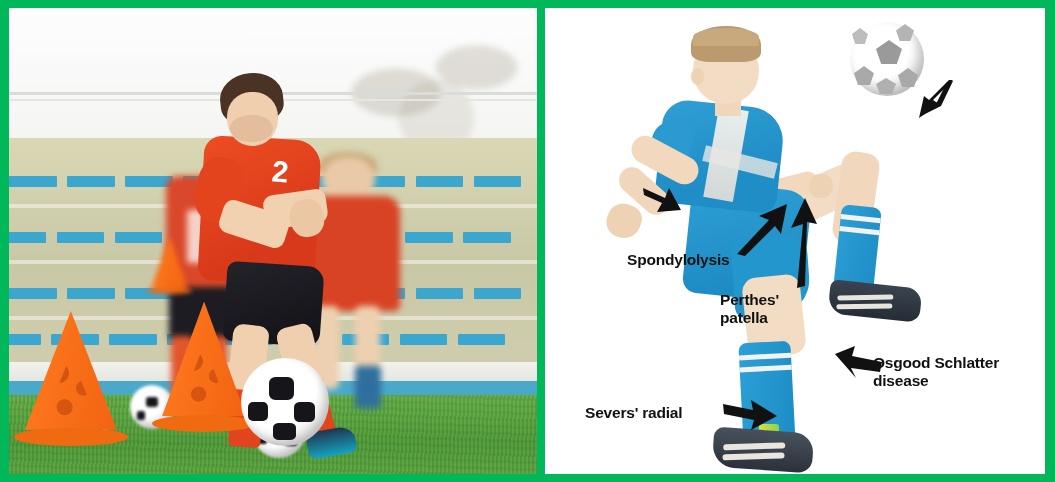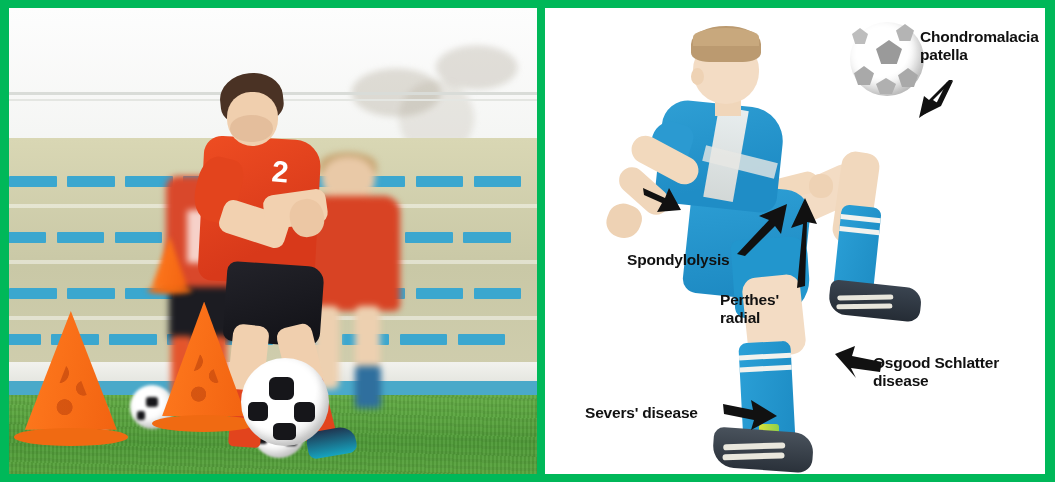--- a/index.html
+++ b/index.html
@@ -395,22 +395,20 @@
       <div id="d-forearm"></div>
       <div id="d-hand"></div>
 
       <div id="d-neck"></div>
       <div id="d-head"></div>
       <div id="d-ear"></div>
       <div id="d-hair"></div>
       <div id="d-hair2"></div>
     </div>
 
-    <div class="lbl" style="left:375px;top:20px">Chondromalacia
-patella</div>
     <div class="arrow" style="left:370px;top:70px">
       <svg width="44" height="44" viewBox="0 0 44 44">
         <path d="M38 2 L18 22 L24 26 L4 40 L9 18 L14 22 L34 2 Z" fill="#111"></path>
         <path d="M6 38 L22 24 L32 4 L38 3 L26 28 Z" fill="#111"></path>
       </svg>
     </div>
 
     <div class="arrow" style="left:98px;top:178px">
       <svg width="40" height="32" viewBox="0 0 40 32">
         <path d="M0 2 L22 12 L26 2 L38 24 L14 26 L19 17 L1 9 Z" fill="#111"></path>
@@ -418,36 +416,36 @@
     </div>
 
     <div class="lbl" style="left:82px;top:243px">Spondylolysis</div>
     <div class="arrow" style="left:190px;top:196px">
       <svg width="56" height="52" viewBox="0 0 56 52">
         <path d="M2 50 L34 16 L24 12 L52 0 L46 30 L40 22 L10 52 Z" fill="#111"></path>
       </svg>
     </div>
 
     <div class="lbl" style="left:175px;top:283px">Perthes'
-radial</div>
+patella</div>
     <div class="arrow" style="left:240px;top:190px">
       <svg width="34" height="90" viewBox="0 0 34 90">
         <path d="M12 90 L18 26 L6 30 L20 0 L32 26 L22 24 L20 88 Z" fill="#111"></path>
       </svg>
     </div>
 
     <div class="lbl" style="left:328px;top:346px">Osgood Schlatter
 disease</div>
     <div class="arrow" style="left:290px;top:338px">
       <svg width="48" height="32" viewBox="0 0 48 32">
         <path d="M0 8 L20 0 L17 10 L47 16 L45 26 L16 22 L21 32 Z" fill="#111"></path>
       </svg>
     </div>
 
-    <div class="lbl" style="left:40px;top:396px">Severs' disease</div>
+    <div class="lbl" style="left:40px;top:396px">Severs' radial</div>
     <div class="arrow" style="left:178px;top:392px">
       <svg width="54" height="32" viewBox="0 0 54 32">
         <path d="M0 4 L30 10 L28 0 L54 16 L28 30 L31 20 L1 14 Z" fill="#111"></path>
       </svg>
     </div>
 
   </div>
 </div>
 
 </body></html>

